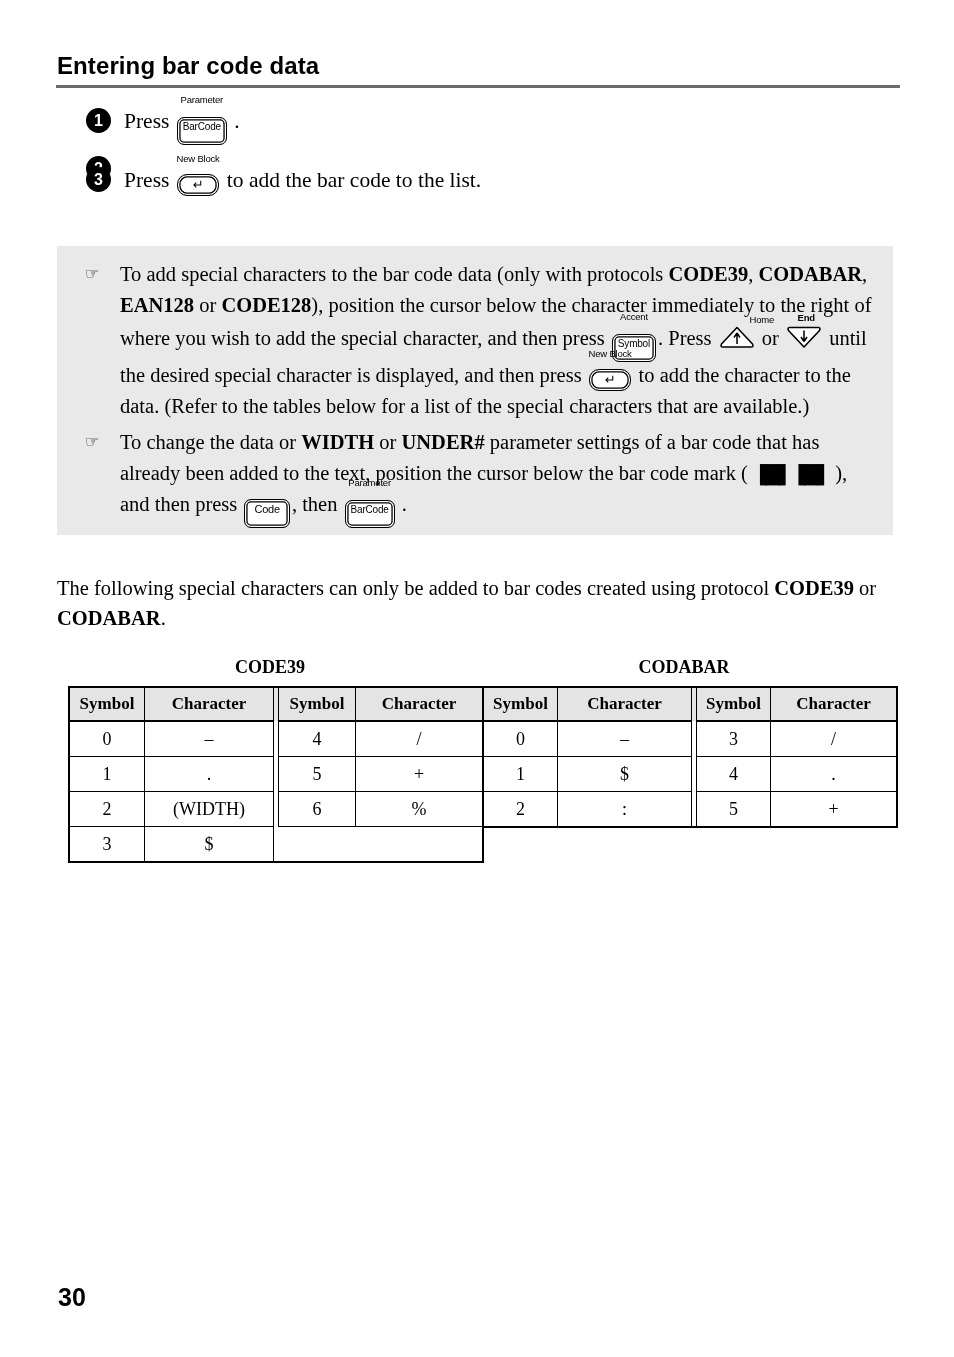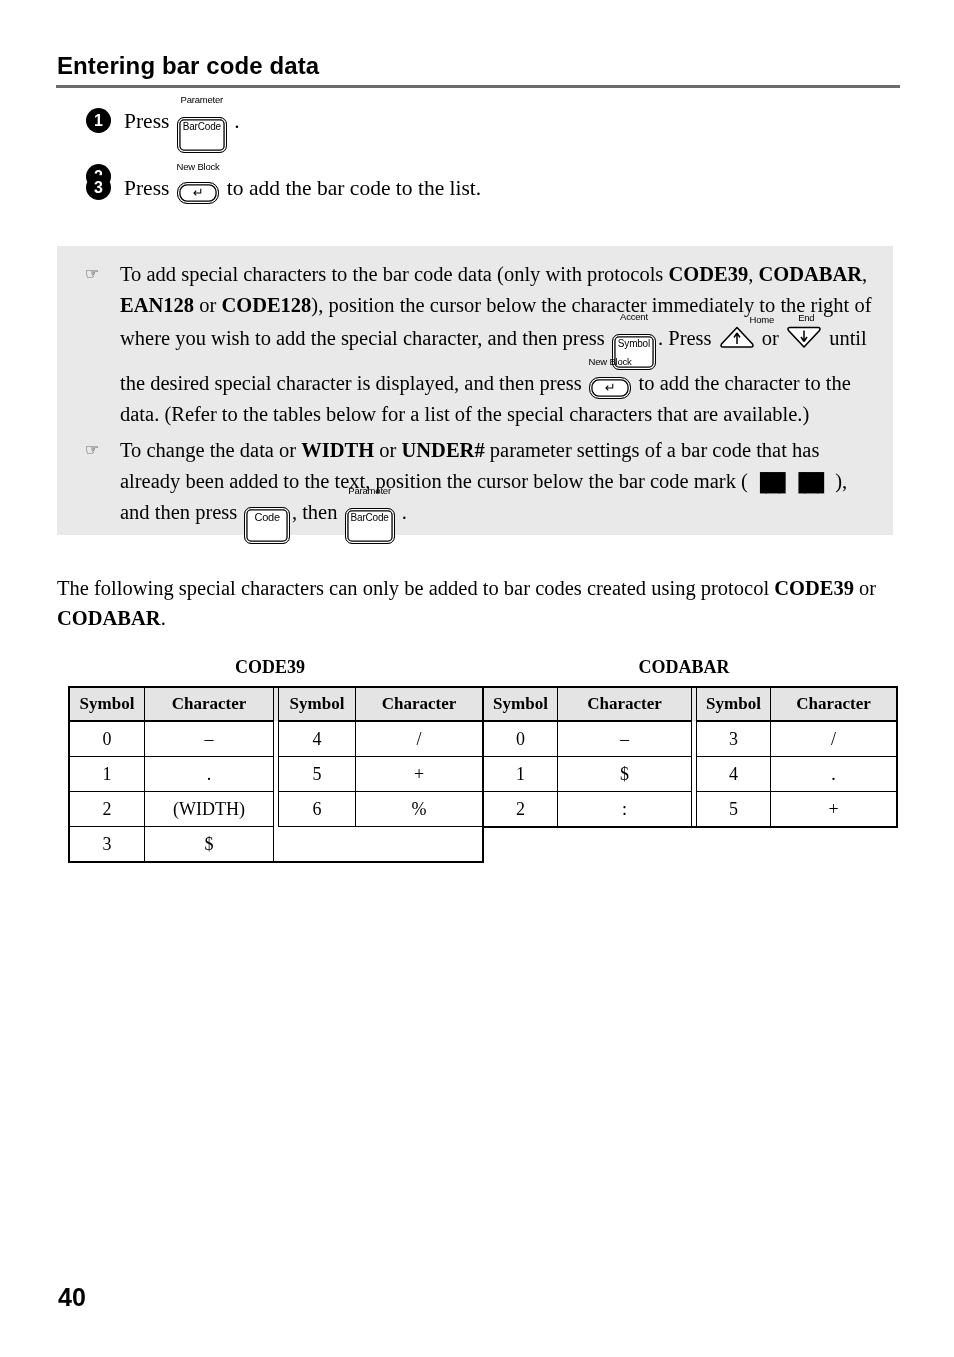--- a/index.html
+++ b/index.html
@@ -81,21 +81,21 @@
   }
   .keycap {
     display: inline-block;
     border: 1.4px solid #000;
     border-radius: 7px;
     box-shadow: inset 0 0 0 1.3px #fff, inset 0 0 0 2.6px #000;
     background: #fff;
     font-family: "Liberation Sans", sans-serif;
     font-size: 10px;
     line-height: 1;
-    padding: 4px 5px 20px 5px;
+    padding: 4px 5px 12px 5px;
     text-align: center;
     color: #000;
     position: relative;
     top: 2px;
     letter-spacing: -0.2px;
   }
   .keycap.wide { padding-left: 9px; padding-right: 9px; font-size: 11px; }
   .keycap.enter {
     padding: 3px 15px 4px 15px;
     font-size: 13px;
@@ -119,21 +119,21 @@
     position: relative;
     width: 38px;
     height: 25px;
     vertical-align: baseline;
     top: 5px;
     margin: 0 1px;
     text-align: right;
   }
   .tri svg { position: absolute; left: 0; top: 0; }
   .tri .keylabel { top: -11px; left: 84%; transform: none; }
-  .tri.down .keylabel { top: -13px; left: 56%; transform: translateX(-50%); }
+  .tri.down .keylabel { top: -13px; left: 56%; transform: translateX(-50%); font-weight: bold; }
 
   
   .barmark {
     display: inline-block;
     letter-spacing: -1px;
     font-family: "DejaVu Sans", sans-serif;
     font-size: 18px;
     position: relative;
     top: 1px;
   }
@@ -360,13 +360,13 @@
     <tr>
       <td>2</td>
       <td>:</td>
       <td class="midgap"></td>
       <td>5</td>
       <td>+</td>
     </tr>
   </tbody>
 </table>
 
-<div class="page-num">40</div>
+<div class="page-num">30</div>
 
 </body></html>

